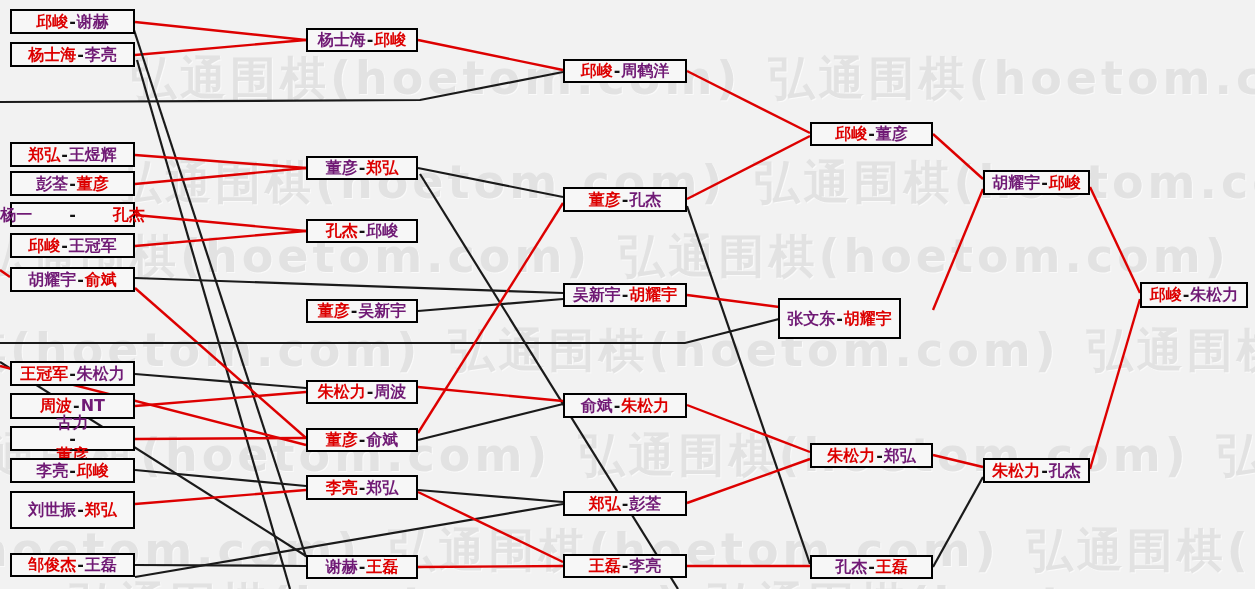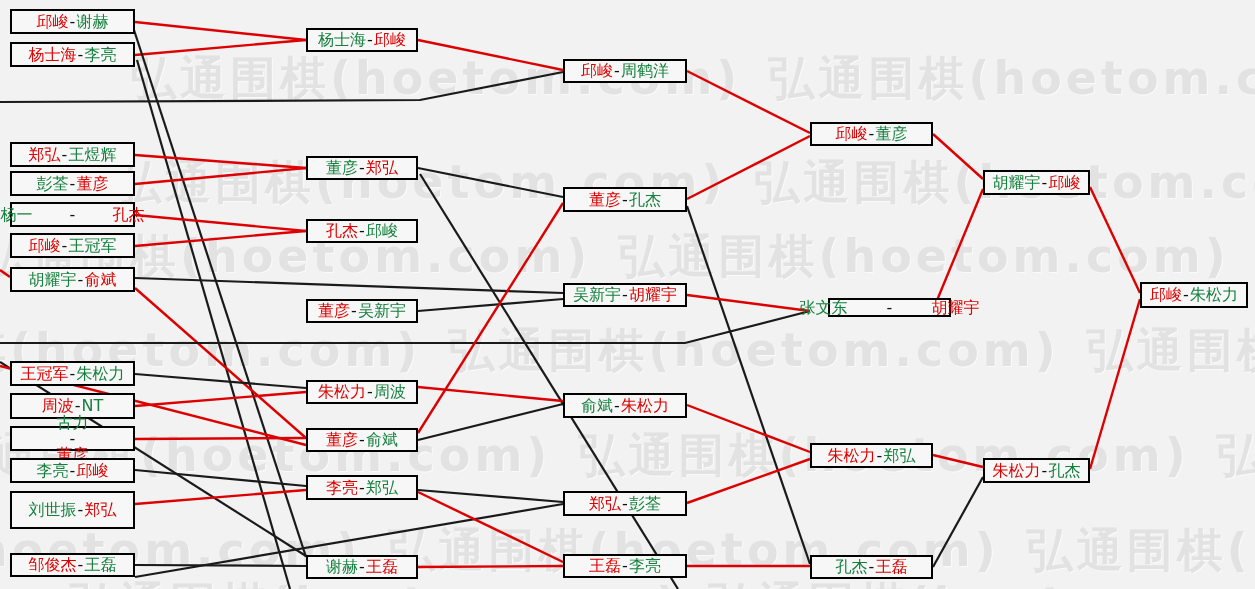--- a/index.html
+++ b/index.html
@@ -30,23 +30,24 @@
     position:absolute;
     background:#f7f7f7;
     border:2px solid #000;
     box-sizing:border-box;
     display:flex;
     align-items:center;
     justify-content:center;
     font-size:16px;
     line-height:1;
     white-space:nowrap;
+    font-weight:bold;
   }
   .p-red{color:#dd0000;}
-  .p-black{color:#15803d;}
+  .p-black{color:#701a75;}
   .hyph{color:#111;margin:0 1px;}
 </style>
 </head>
 <body>
 
 <div id="stage">
   <div id="watermark-layer">
       <div class="wm-row" style="top: 48px; left: 130px;">弘通围棋(hoetom.com) 弘通围棋(hoetom.com) 弘通围棋(hoetom.com) </div>
       <div class="wm-row" style="top: 152px; left: 115px;">弘通围棋(hoetom.com) 弘通围棋(hoetom.com) 弘通围棋(hoetom.com) </div>
       <div class="wm-row" style="top: 226px; left: -20px;">弘通围棋(hoetom.com) 弘通围棋(hoetom.com) 弘通围棋(hoetom.com) </div>
@@ -236,21 +237,21 @@
       <div class="match-box" style="left: 563px; top: 554px; width: 124px; height: 24px;">
         <span class="p-red">王磊</span>
         <span class="hyph">-</span>
         <span class="p-black">李亮</span>
       </div>
       <div class="match-box" style="left: 810px; top: 122px; width: 123px; height: 24px;">
         <span class="p-red">邱峻</span>
         <span class="hyph">-</span>
         <span class="p-black">董彦</span>
       </div>
-      <div class="match-box" style="left: 828px; top: 298px; width: 123px; height: 19px; gap: 38px;">
+      <div class="match-box" style="left: 778px; top: 298px; width: 123px; height: 41px;">
         <span class="p-black">张文东</span>
         <span class="hyph">-</span>
         <span class="p-red">胡耀宇</span>
       </div>
       <div class="match-box" style="left: 810px; top: 443px; width: 123px; height: 25px;">
         <span class="p-red">朱松力</span>
         <span class="hyph">-</span>
         <span class="p-black">郑弘</span>
       </div>
       <div class="match-box" style="left: 810px; top: 555px; width: 123px; height: 24px;">

